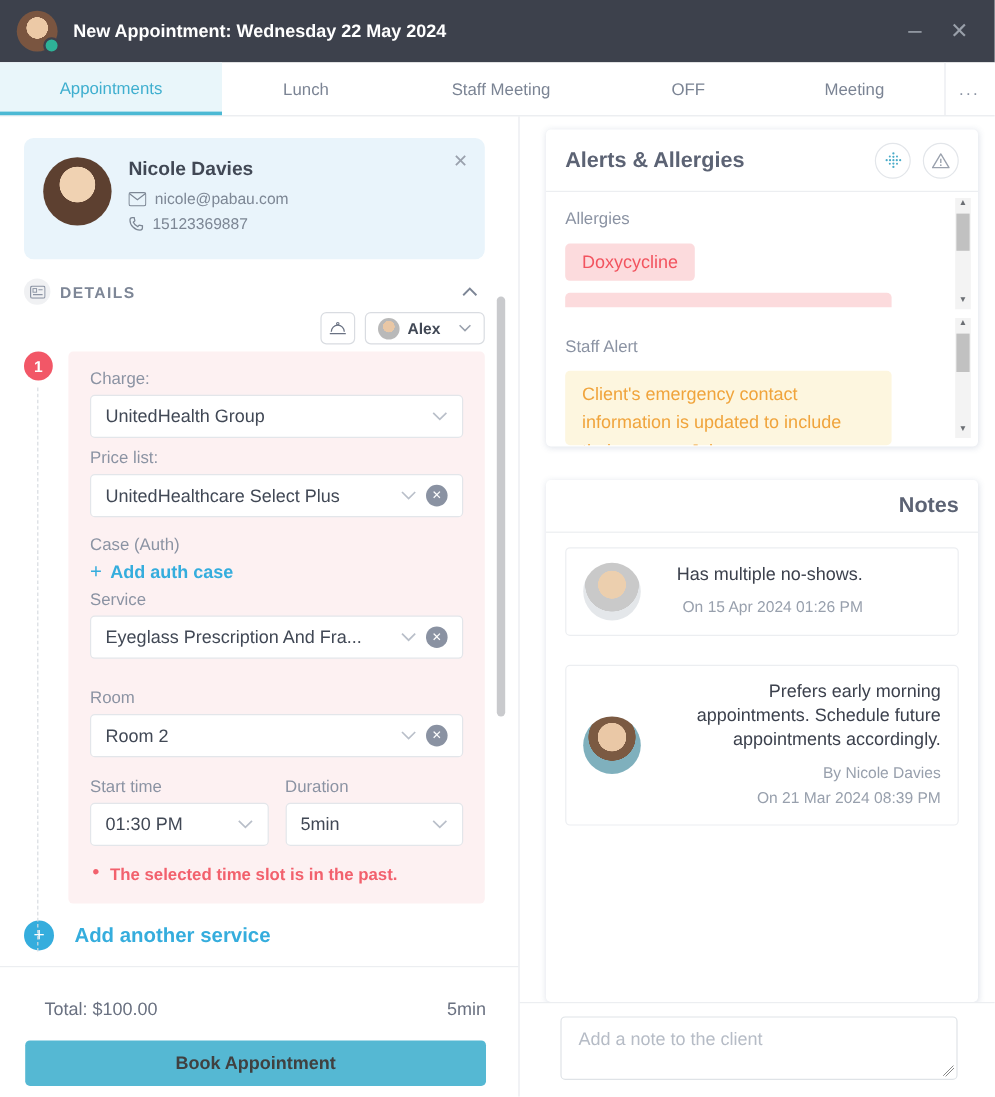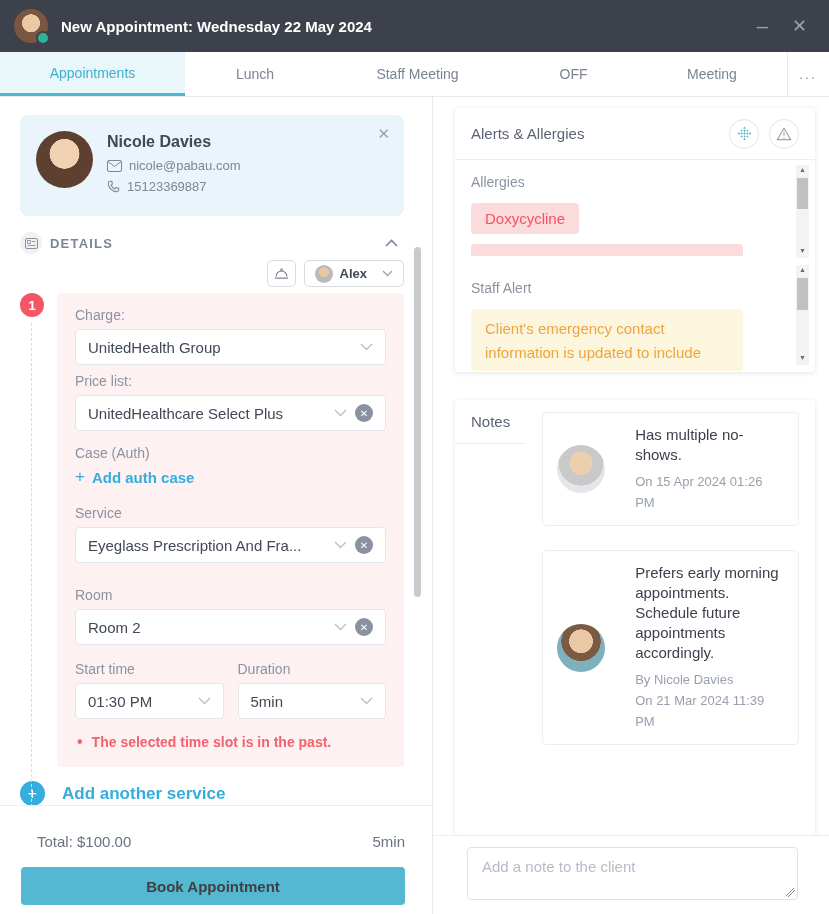--- a/index.html
+++ b/index.html
@@ -85,21 +85,21 @@
   .left-footer { border-top:1px solid #eceef1; padding:18px 27px 0 21px; flex-shrink:0; height:109px; }
   .total-row { display:flex; justify-content:space-between; font-size:15px; color:#6a7181; margin:9px 0 0 16px; }
   .book-btn { margin-top:17px; width:100%; height:38px; background:#55b8d3; color:#404040; border:none;
     border-radius:4px; font-size:15px; font-weight:bold; font-family:inherit; cursor:pointer; }
 
   
   .right { flex:1; display:flex; flex-direction:column; min-height:0; }
   .right-scroll { flex:1; padding:11px 14px 0 22px; overflow:hidden; }
   .card { background:#fff; border-radius:4px; box-shadow:0 1px 5px rgba(80,100,140,.18); width:360px; }
   .card-hd { height:52px; display:flex; align-items:center; padding:0 16px; border-bottom:1px solid #eceef1; }
-  .card-title { font-size:15px; font-weight:400; color:#5c6374; flex:1; }
+  .card-title { font-size:18px; font-weight:700; color:#5c6374; flex:1; }
   .icn-circle { width:30px; height:30px; border-radius:50%; border:1px solid #e3e6ea; display:flex;
     align-items:center; justify-content:center; cursor:pointer; background:#fff; }
   .icn-circle + .icn-circle { margin-left:10px; }
 
   .sec { position:relative; overflow:hidden; }
   .sec-allergies { height:98px; padding:14px 30px 0 16px; }
   .sec-staff { height:114px; padding:22px 30px 0 16px; }
   .sec-lbl { font-size:14px; color:#8b93a3; margin-bottom:13px; }
   .pill { display:inline-block; background:#fcdbdd; color:#f2545f; font-size:15px; border-radius:4px;
     padding:7px 14px; }
@@ -109,21 +109,21 @@
 
   
   .wsb { position:absolute; right:6px; width:13px; background:#f3f3f3; display:flex; flex-direction:column; align-items:center; }
   .wsb .arr { font-size:7px; color:#6b6e73; line-height:10px; height:12px; cursor:pointer; }
   .wsb .track { flex:1; width:100%; position:relative; }
   .wsb .th { position:absolute; left:1px; width:11px; background:#c1c1c1; cursor:pointer; }
   .wsb1 { top:5px; height:93px; }
   .wsb2 { top:7px; height:100px; }
 
   
-  .notes-card { margin-top:28px; display:flex; flex-direction:row; height:435px; }
+  .notes-card { margin-top:28px; display:flex; flex-direction:column; height:435px;text-align:right; }
   .notes-body { padding:12px 16px; }
   .note { border:1px solid #eceef1; border-radius:4px; display:flex; padding:12px 14px; margin-bottom:24px;gap:12px; }
   .note-avatar { width:48px; height:48px; border-radius:50%; flex-shrink:0; margin-right:18px; align-self:center; }
   .note-avatar.doc { background:radial-gradient(circle at 50% 38%, #eccfae 0 30%, #c9c9c9 31% 58%, #e4e7ea 59%); }
   .note-avatar.nurse { background:radial-gradient(circle at 50% 36%, #eac8a6 0 30%, #7b5a42 31% 50%, #7fb0bd 51%); }
   .note-text { font-size:15px; color:#3c414d; line-height:20px; margin-bottom:6px; }
   .note-meta { font-size:13px; color:#98a0ad; line-height:21px; }
 
   .right-footer { border-top:1px solid #eceef1; height:79px; padding:11px 31px 0 34px; flex-shrink:0; }
   .note-input { width:100%; height:53px; border:1px solid #dfe3e7; border-radius:4px; resize:none;
@@ -251,21 +251,21 @@
                 </span>
               <span class="clear-x">✕</span>
             </div>
 
             <div class="f-label" style="margin-top:14px">Case (Auth)</div>
             <div class="link">
               <span class="plus-sign">+</span>
               <span>Add auth case</span>
             </div>
 
-            <div class="f-label" style="margin-top:18px">Service</div>
+            <div class="f-label" style="margin-top:4px">Service</div>
             <div class="select">
               <span class="val">Eyeglass Prescription And Fra...</span>
               <span class="chev">
                   <svg width="13" height="8" viewBox="0 0 13 8">
                     <polyline points="1,1 6.5,6.5 12,1" fill="none" stroke="#b9bfc9" stroke-width="1.4"></polyline>
                   </svg>
                 </span>
               <span class="clear-x">✕</span>
             </div>
 
@@ -399,21 +399,21 @@
               <div>
                 <div class="note-text">Has multiple no-shows.</div>
                 <div class="note-meta">On 15 Apr 2024 01:26 PM</div>
               </div>
             </div>
             <div class="note">
               <div class="note-avatar nurse"></div>
               <div>
                 <div class="note-text" style="max-width:250px">Prefers early morning appointments. Schedule future appointments accordingly.</div>
                 <div class="note-meta">By Nicole Davies</div>
-                <div class="note-meta">On 21 Mar 2024 11:39 PM</div>
+                <div class="note-meta">On 21 Mar 2024 08:39 PM</div>
               </div>
             </div>
           </div>
         </div>
       </div>
 
       <div class="right-footer">
         <textarea class="note-input" placeholder="Add a note to the client" style=""></textarea>
       </div>
     </div>

